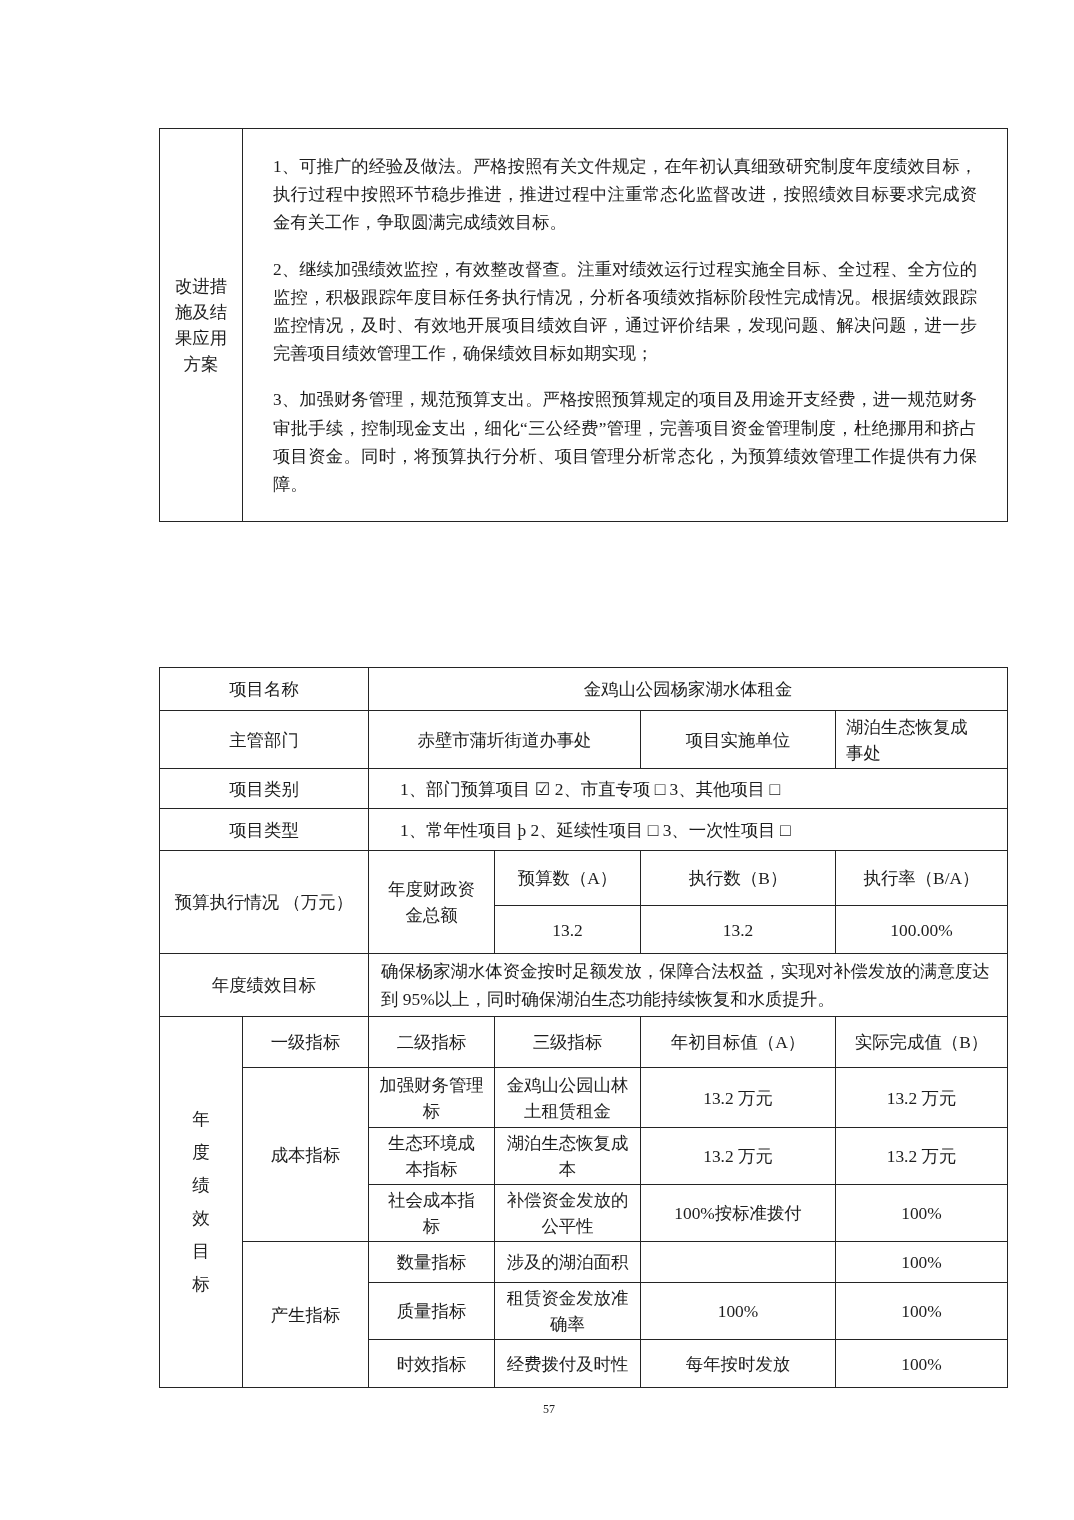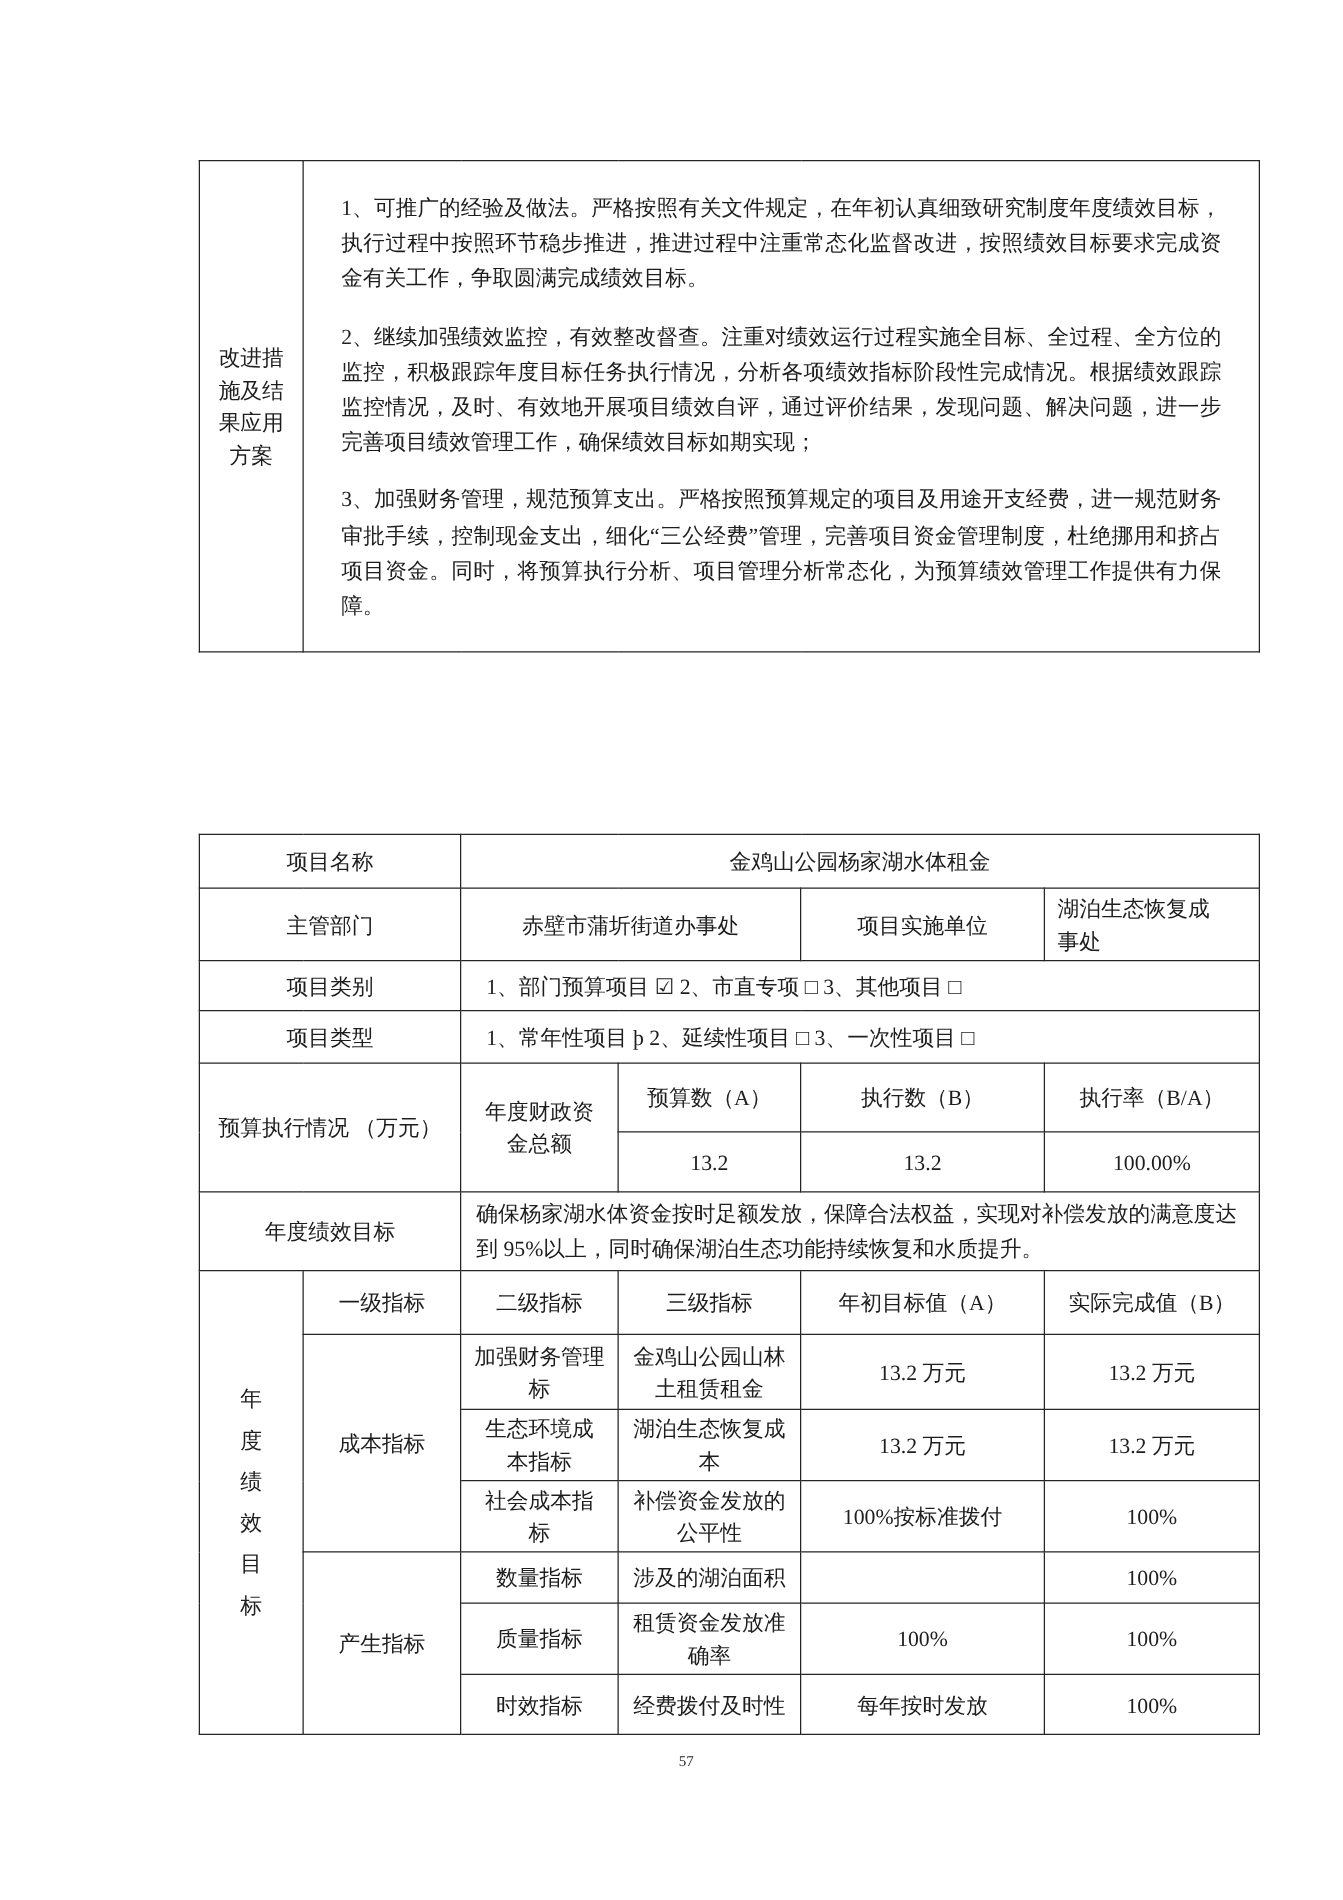--- a/index.html
+++ b/index.html
@@ -19,21 +19,21 @@
     text-align:center;
     vertical-align:middle;
     font-size:17.4px;
     line-height:26px;
     padding:2px 8px;
     overflow:hidden;
     word-break:break-word;
   }
   td.no-top{border-top:none;}
   td.pre{white-space:pre-line;}
-  td.left{text-align:left;padding-left:20px;}
+  td.left{text-align:left;padding-left:31px;}
   td.vlabel{white-space:pre-line;line-height:33px;font-size:17.5px;}
   td.improve{
     text-align:justify;
     vertical-align:top;
     padding:6px 12px 4px 12px;
   }
   td.improve p{
     margin:18px;
     font-size:17.3px;
     line-height:28.2px;

